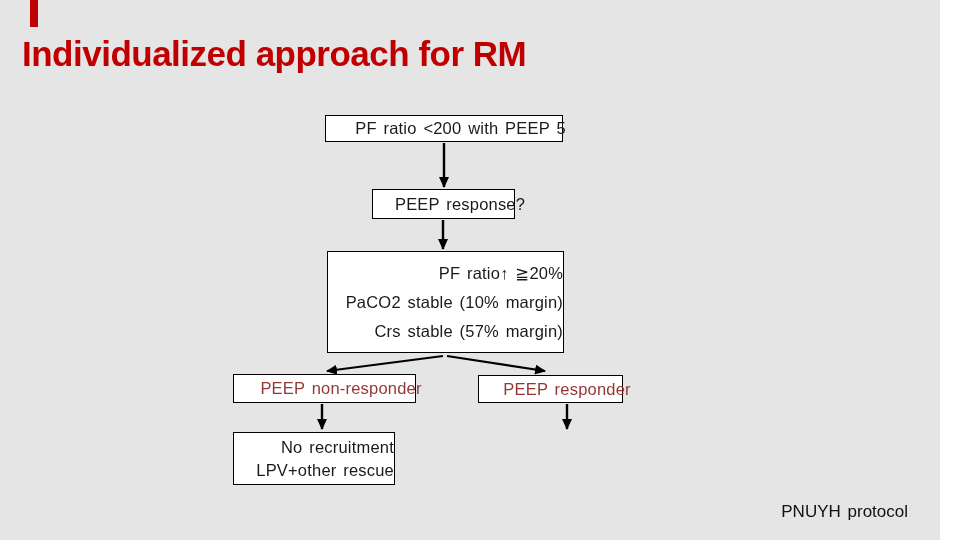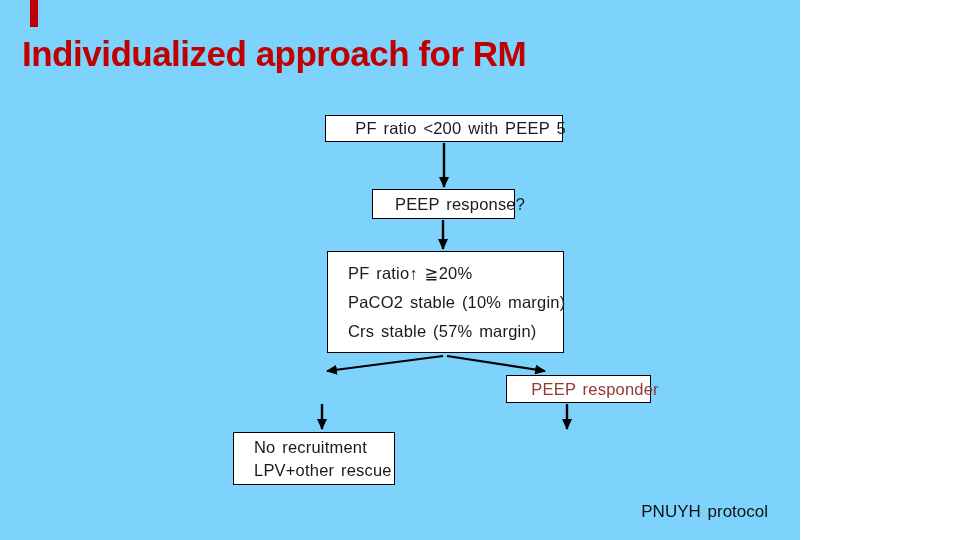--- a/index.html
+++ b/index.html
@@ -1,19 +1,19 @@
 <!DOCTYPE html>
 <html><head>
 <meta charset="utf-8">
 <style>
   html,body{margin:0;padding:0;background:#ffffff;}
   .slide{
     position:relative;
-    width:800px;height:540px;
-    background:#7dd3fc;
+    width:940px;height:540px;
+    background:#e5e5e5;
     font-family:"Liberation Sans", sans-serif;
     color:#000;
     overflow:hidden;
   }
   .accent-bar{
     position:absolute;left:30px;top:0;width:8px;height:27px;
     background:#c00000;
   }
   .title{
     position:absolute;left:22px;top:34px;
@@ -32,27 +32,27 @@
     font-size:16.5px;
     color:#1a1a1a;
     word-spacing:2px;
     letter-spacing:0.2px;
     display:flex;
     flex-direction:column;
     justify-content:center;
     white-space:nowrap;
   }
   .box.center{align-items:center;text-align:center;padding-left:33px;}
-  .box.left{align-items:flex-start;padding-left:20px;}
+  .box.left{align-items:flex-end;padding-left:20px;}
   .box-start   {left:325px;top:115px;width:238px;height:27px;}
   .box-question{left:372px;top:189px;width:143px;height:30px;}
   .box-criteria{left:327px;top:251px;width:237px;height:102px;justify-content:space-around;padding:6px 0 6px 8px;}
   .box-criteria .line{line-height:22px;}
   .box-nonresp {left:233px;top:374px;width:183px;height:29px;color:#953735;}
-  .box-resp    {left:506px;top:375px;width:145px;height:28px;color:#953735;}
+  .box-resp    {left:478px;top:375px;width:145px;height:28px;color:#953735;}
   .box-norecr  {left:233px;top:432px;width:162px;height:53px;line-height:23px;}
   .box-recr    {left:444px;top:432px;width:238px;height:53px;line-height:23px;}
   .footer{
     position:absolute;right:32px;top:502px;
     font-size:17px;color:#111;word-spacing:2px;
     white-space:nowrap;
   }
 </style>
 </head>
 <body>
@@ -84,20 +84,23 @@
   <div class="box center box-question">
     <span>PEEP response?</span>
   </div>
 
   <div class="box left box-criteria">
     <span class="line">PF ratio↑ ≧20%</span>
     <span class="line">PaCO2 stable (10% margin)</span>
     <span class="line">Crs stable (57% margin)</span>
   </div>
 
+  <div class="box center box-nonresp">
+    <span>PEEP non-responder</span>
+  </div>
 
   <div class="box center box-resp">
     <span>PEEP responder</span>
   </div>
 
   <div class="box left box-norecr">
     <span>No recruitment</span>
     <span>LPV+other rescue</span>
   </div>
 

